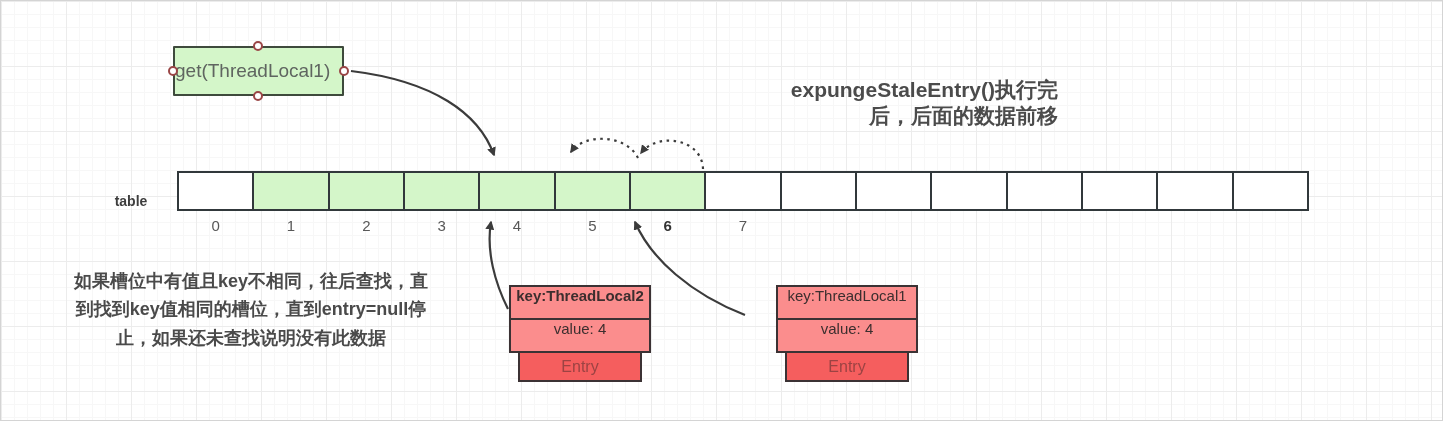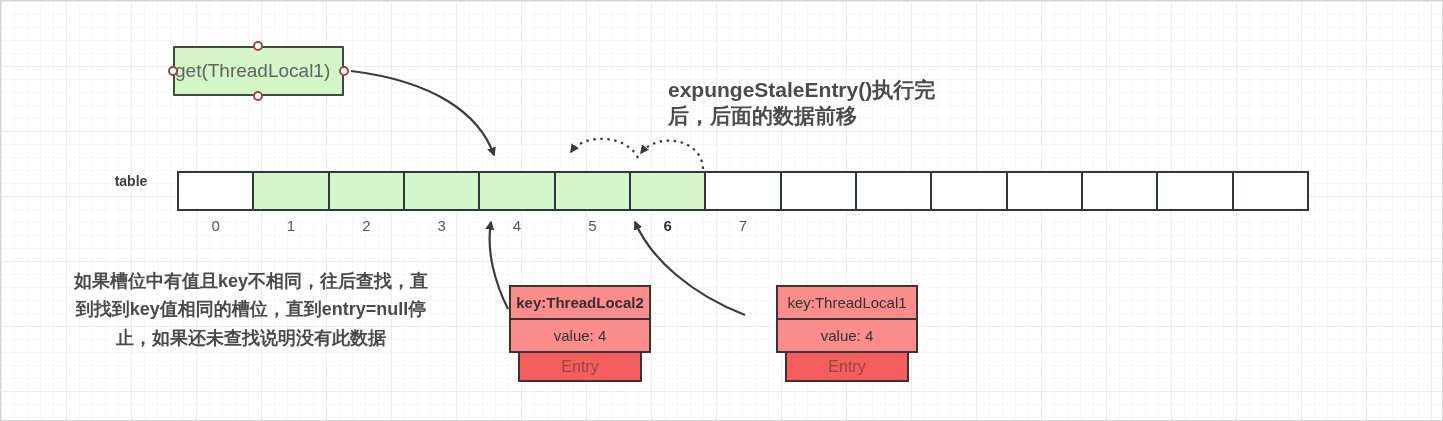--- a/index.html
+++ b/index.html
@@ -32,32 +32,32 @@
     background:#fff;border:2px solid #9a4646;box-sizing:border-box;
   }
   .handle.top{left:252px;top:40px;}
   .handle.left{left:167px;top:65px;}
   .handle.right{left:338px;top:65px;}
   .handle.bottom{left:252px;top:90px;}
 
   
   .title{
     position:absolute;left:667px;top:76px;width:390px;
-    text-align:left;font-weight:bold;font-size:21px;line-height:1.24;
+    text-align:right;font-weight:bold;font-size:21px;line-height:1.24;
     color:#4b4b4b;white-space:pre-line;
   }
   .note{
     position:absolute;left:30px;top:266px;width:440px;
     text-align:center;font-weight:bold;font-size:18px;line-height:1.58;
     color:#4a4a4a;white-space:pre-line;
   }
 
   
   .table-label{
-    position:absolute;left:100px;top:172px;width:60px;
+    position:absolute;left:100px;top:192px;width:60px;
     font-weight:bold;font-size:14px;color:#3d3d3d;text-align:center;
   }
   .table-row{
     position:absolute;left:176px;top:170px;width:1132px;height:40px;
     box-sizing:border-box;border:2px solid #31383b;
     display:flex;background:#fff;
   }
   .cell{
     flex:1 1 0;position:relative;border-right:2px solid #31383b;background:#ffffff;
   }
@@ -69,21 +69,21 @@
   }
   .slot-label.bold{font-weight:bold;color:#333;}
 
   
   .entry-stack{position:absolute;width:142px;}
   .entry-stack.s1{left:508px;top:284px;}
   .entry-stack.s2{left:745px;top:284px;padding-left:30px;}
   .entry-row{
     box-sizing:border-box;width:142px;height:35px;
     background:#fb8d8d;border:2px solid #3b3234;
-    display:flex;align-items:center;justify-content:center;
+    display:flex;align-items:flex-start;justify-content:center;
     font-size:15px;color:#3c2e2e;
   }
   .entry-row.key-bold{font-weight:bold;}
   .entry-row.value{margin-top:-2px;font-weight:normal;}
   .entry-footer{
     box-sizing:border-box;width:124px;height:31px;margin:-2px auto 0 auto;
     background:#f55e5e;border:2px solid #3b3234;
     display:flex;align-items:center;justify-content:center;
     font-size:16px;color:#9c4343;
   }

